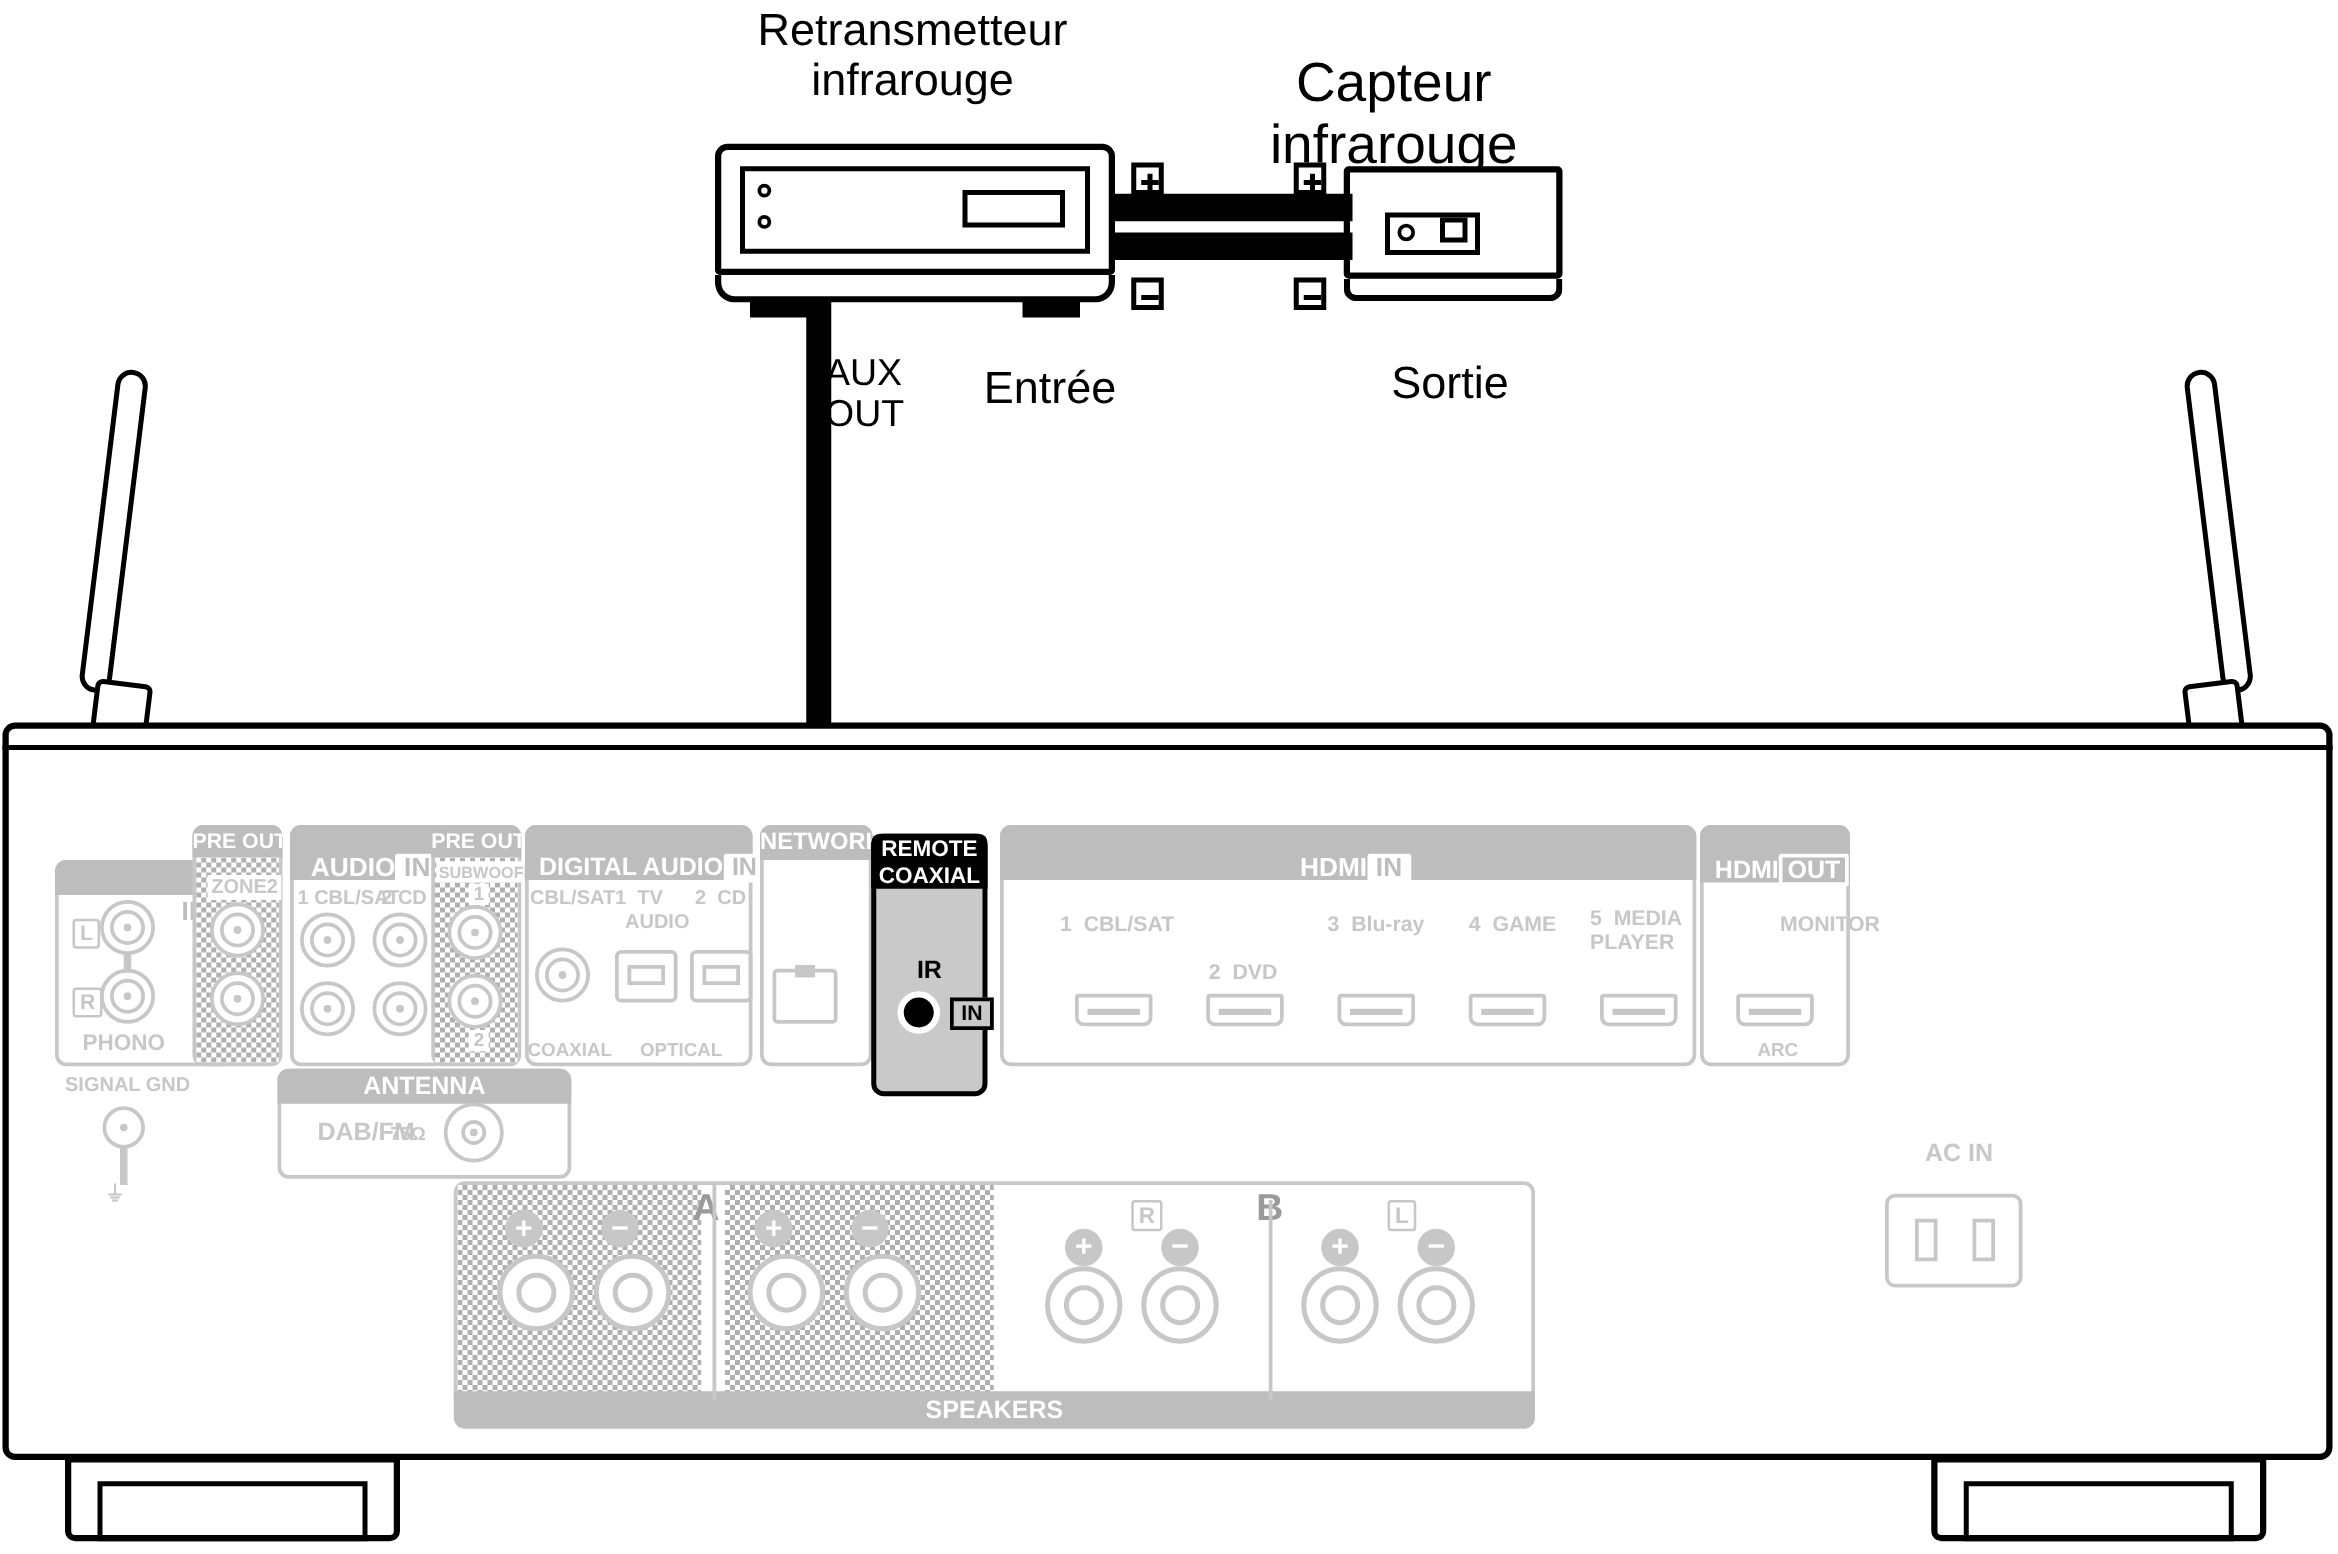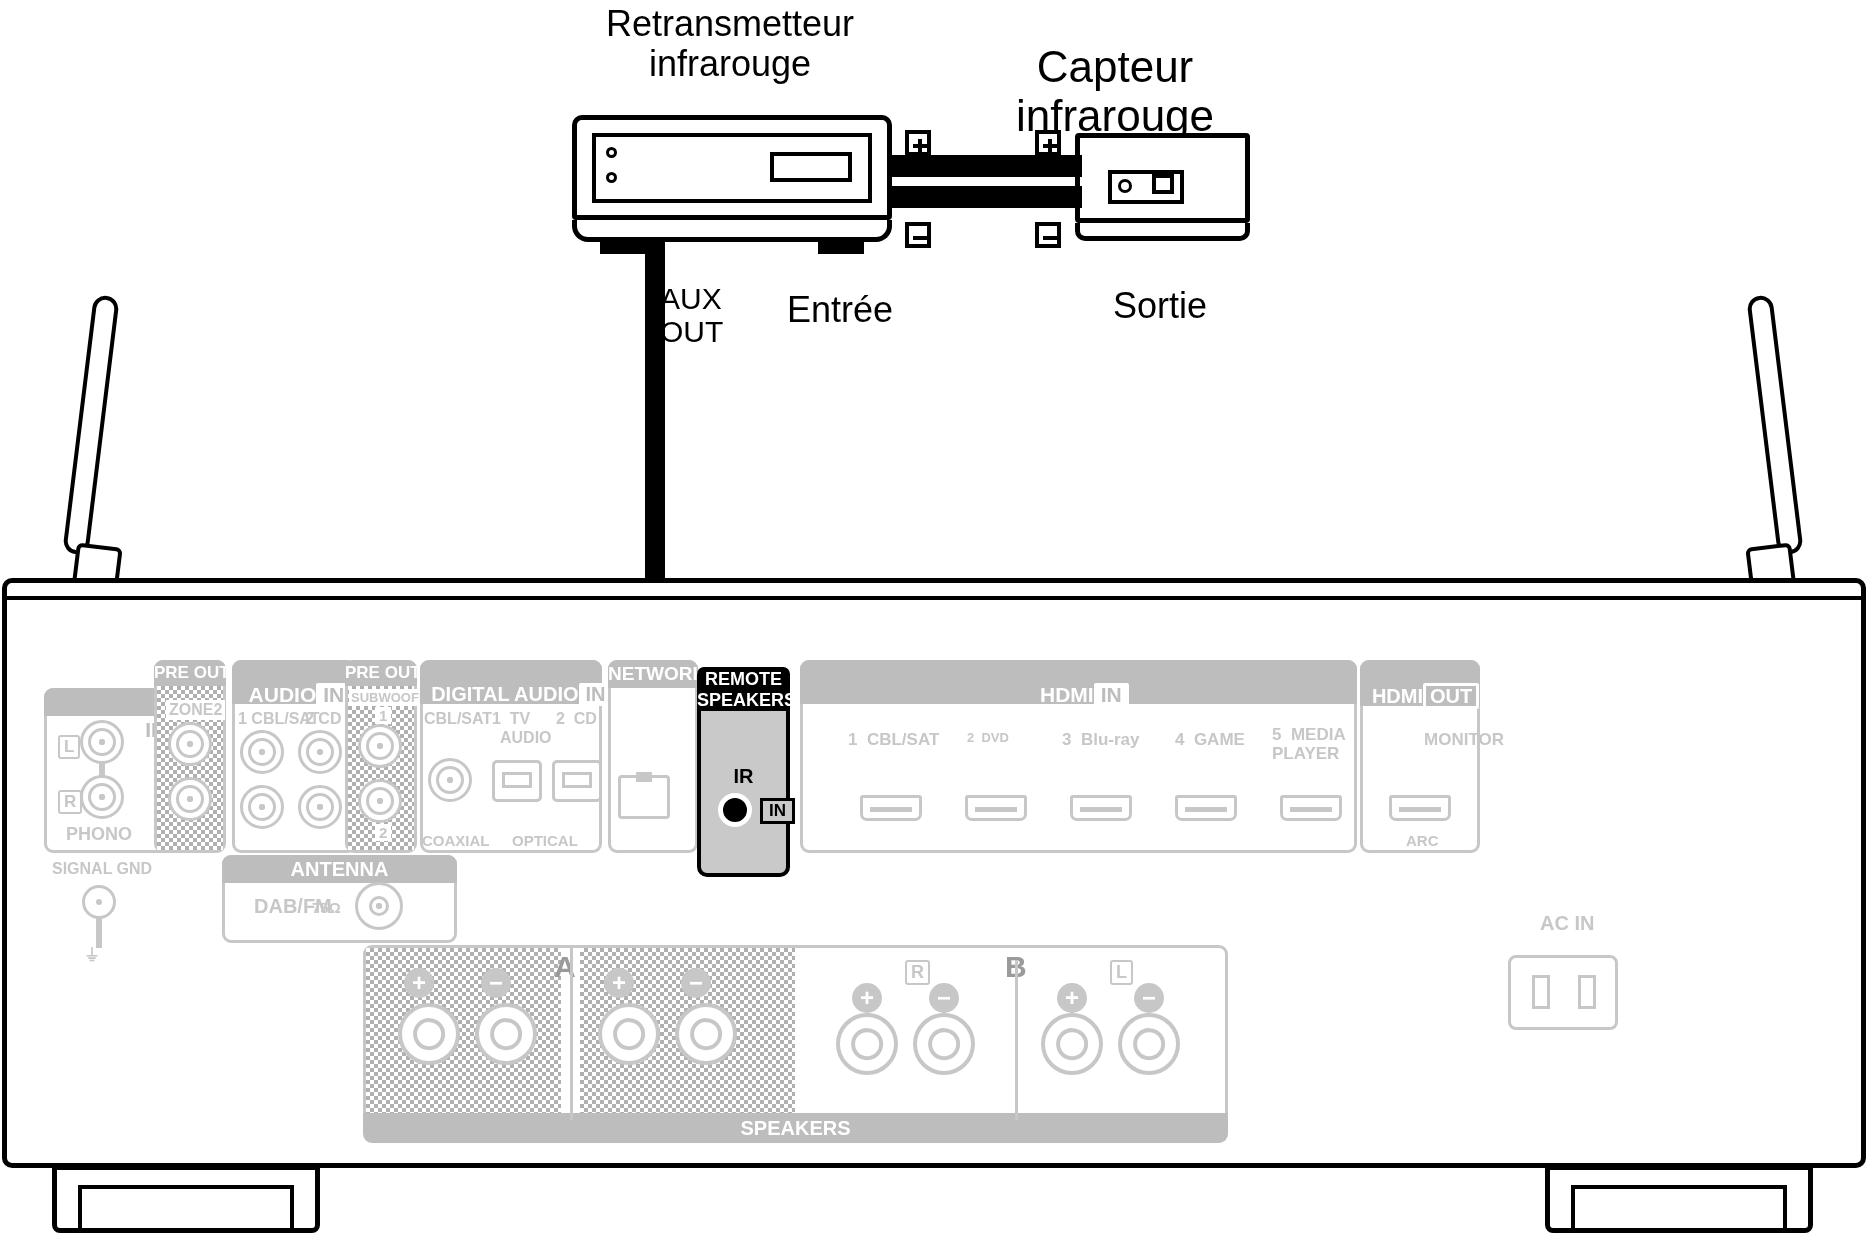--- a/index.html
+++ b/index.html
@@ -209,32 +209,32 @@
 <div class="stem" style="left:562px;top:772px;width:30px;height:16px;background:#fff;border:3px solid #c7c7c7;box-sizing:border-box;"></div>
 <div class="port" style="left:512px;top:832px;font-size:15px;">OPTICAL</div>
 
 <div class="box" style="left:608px;top:660px;width:90px;height:193px;"></div>
 <div class="hdr" style="left:608px;top:660px;width:90px;height:28px;font-size:19px;line-height:28px;">NETWORK</div>
 <div class="box" style="left:618px;top:775px;width:52px;height:44px;border-radius:4px;"></div>
 <div class="stem" style="left:636px;top:772px;width:16px;height:10px;"></div>
 
 <div class="abs" id="remote-box"></div>
 <div class="abs" id="remote-hdr">REMOTE
-SPEAKERS</div>
+COAXIAL</div>
 <div class="abs" style="left:697px;top:765px;width:93px;text-align:center;font-weight:bold;font-size:20px;">IR</div>
 <div class="abs" id="ir-jack"></div>
 <div class="abs" id="ir-in">IN</div>
 
 <div class="box" style="left:800px;top:660px;width:557px;height:193px;"></div>
 <div class="hdr" style="left:800px;top:660px;width:557px;height:44px;font-size:21px;line-height:23px;">
   <span>HDMI</span><span class="inbox">IN</span>
 </div>
 <div class="port" style="left:848px;top:730px;font-size:17px;">1  CBL/SAT</div>
 <div class="hdmi" style="left:860px;top:795px;width:62px;height:26px;"></div>
-<div class="port" style="left:967px;top:730px;font-size:13px;">2  DVD</div>
+<div class="port" style="left:967px;top:768px;font-size:17px;">2  DVD</div>
 <div class="hdmi" style="left:965px;top:795px;width:62px;height:26px;"></div>
 <div class="port" style="left:1062px;top:730px;font-size:17px;">3  Blu-ray</div>
 <div class="hdmi" style="left:1070px;top:795px;width:62px;height:26px;"></div>
 <div class="port" style="left:1175px;top:730px;font-size:17px;">4  GAME</div>
 <div class="hdmi" style="left:1175px;top:795px;width:62px;height:26px;"></div>
 <div class="port" style="left:1272px;top:725px;font-size:17px;line-height:19px;">5  MEDIA
 PLAYER</div>
 <div class="hdmi" style="left:1280px;top:795px;width:62px;height:26px;"></div>
 
 <div class="box" style="left:1360px;top:660px;width:120px;height:193px;"></div>

